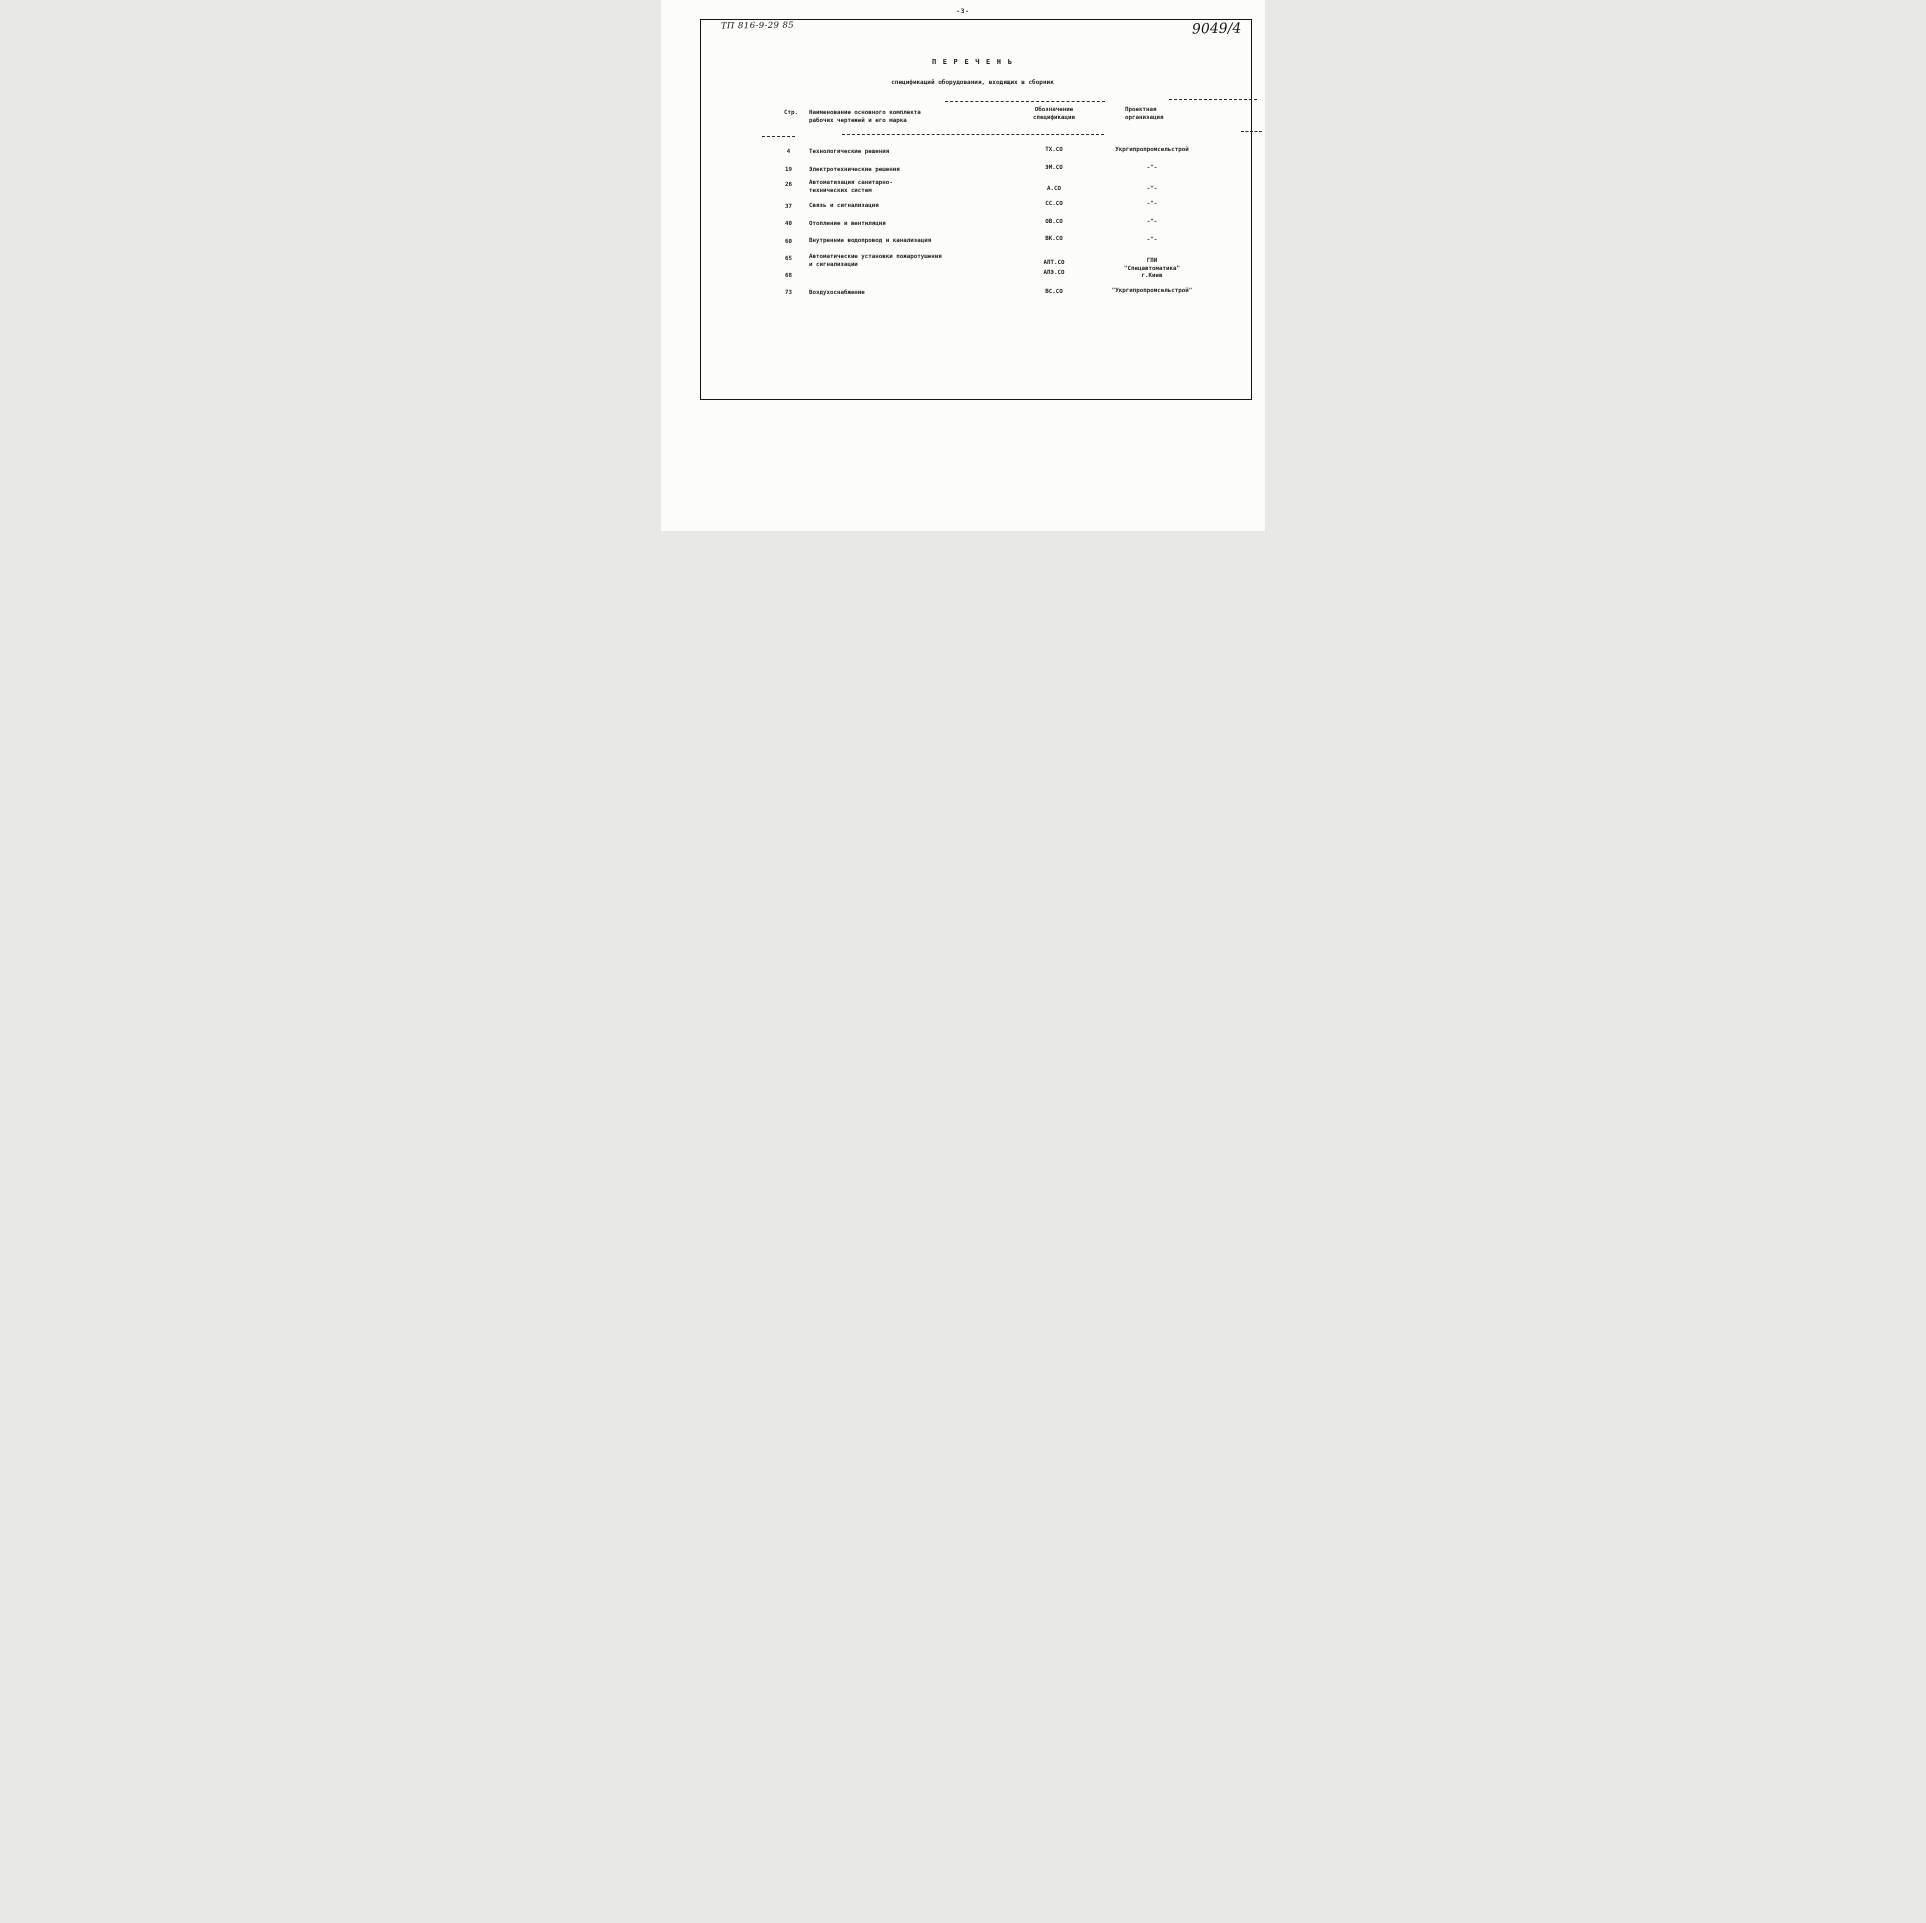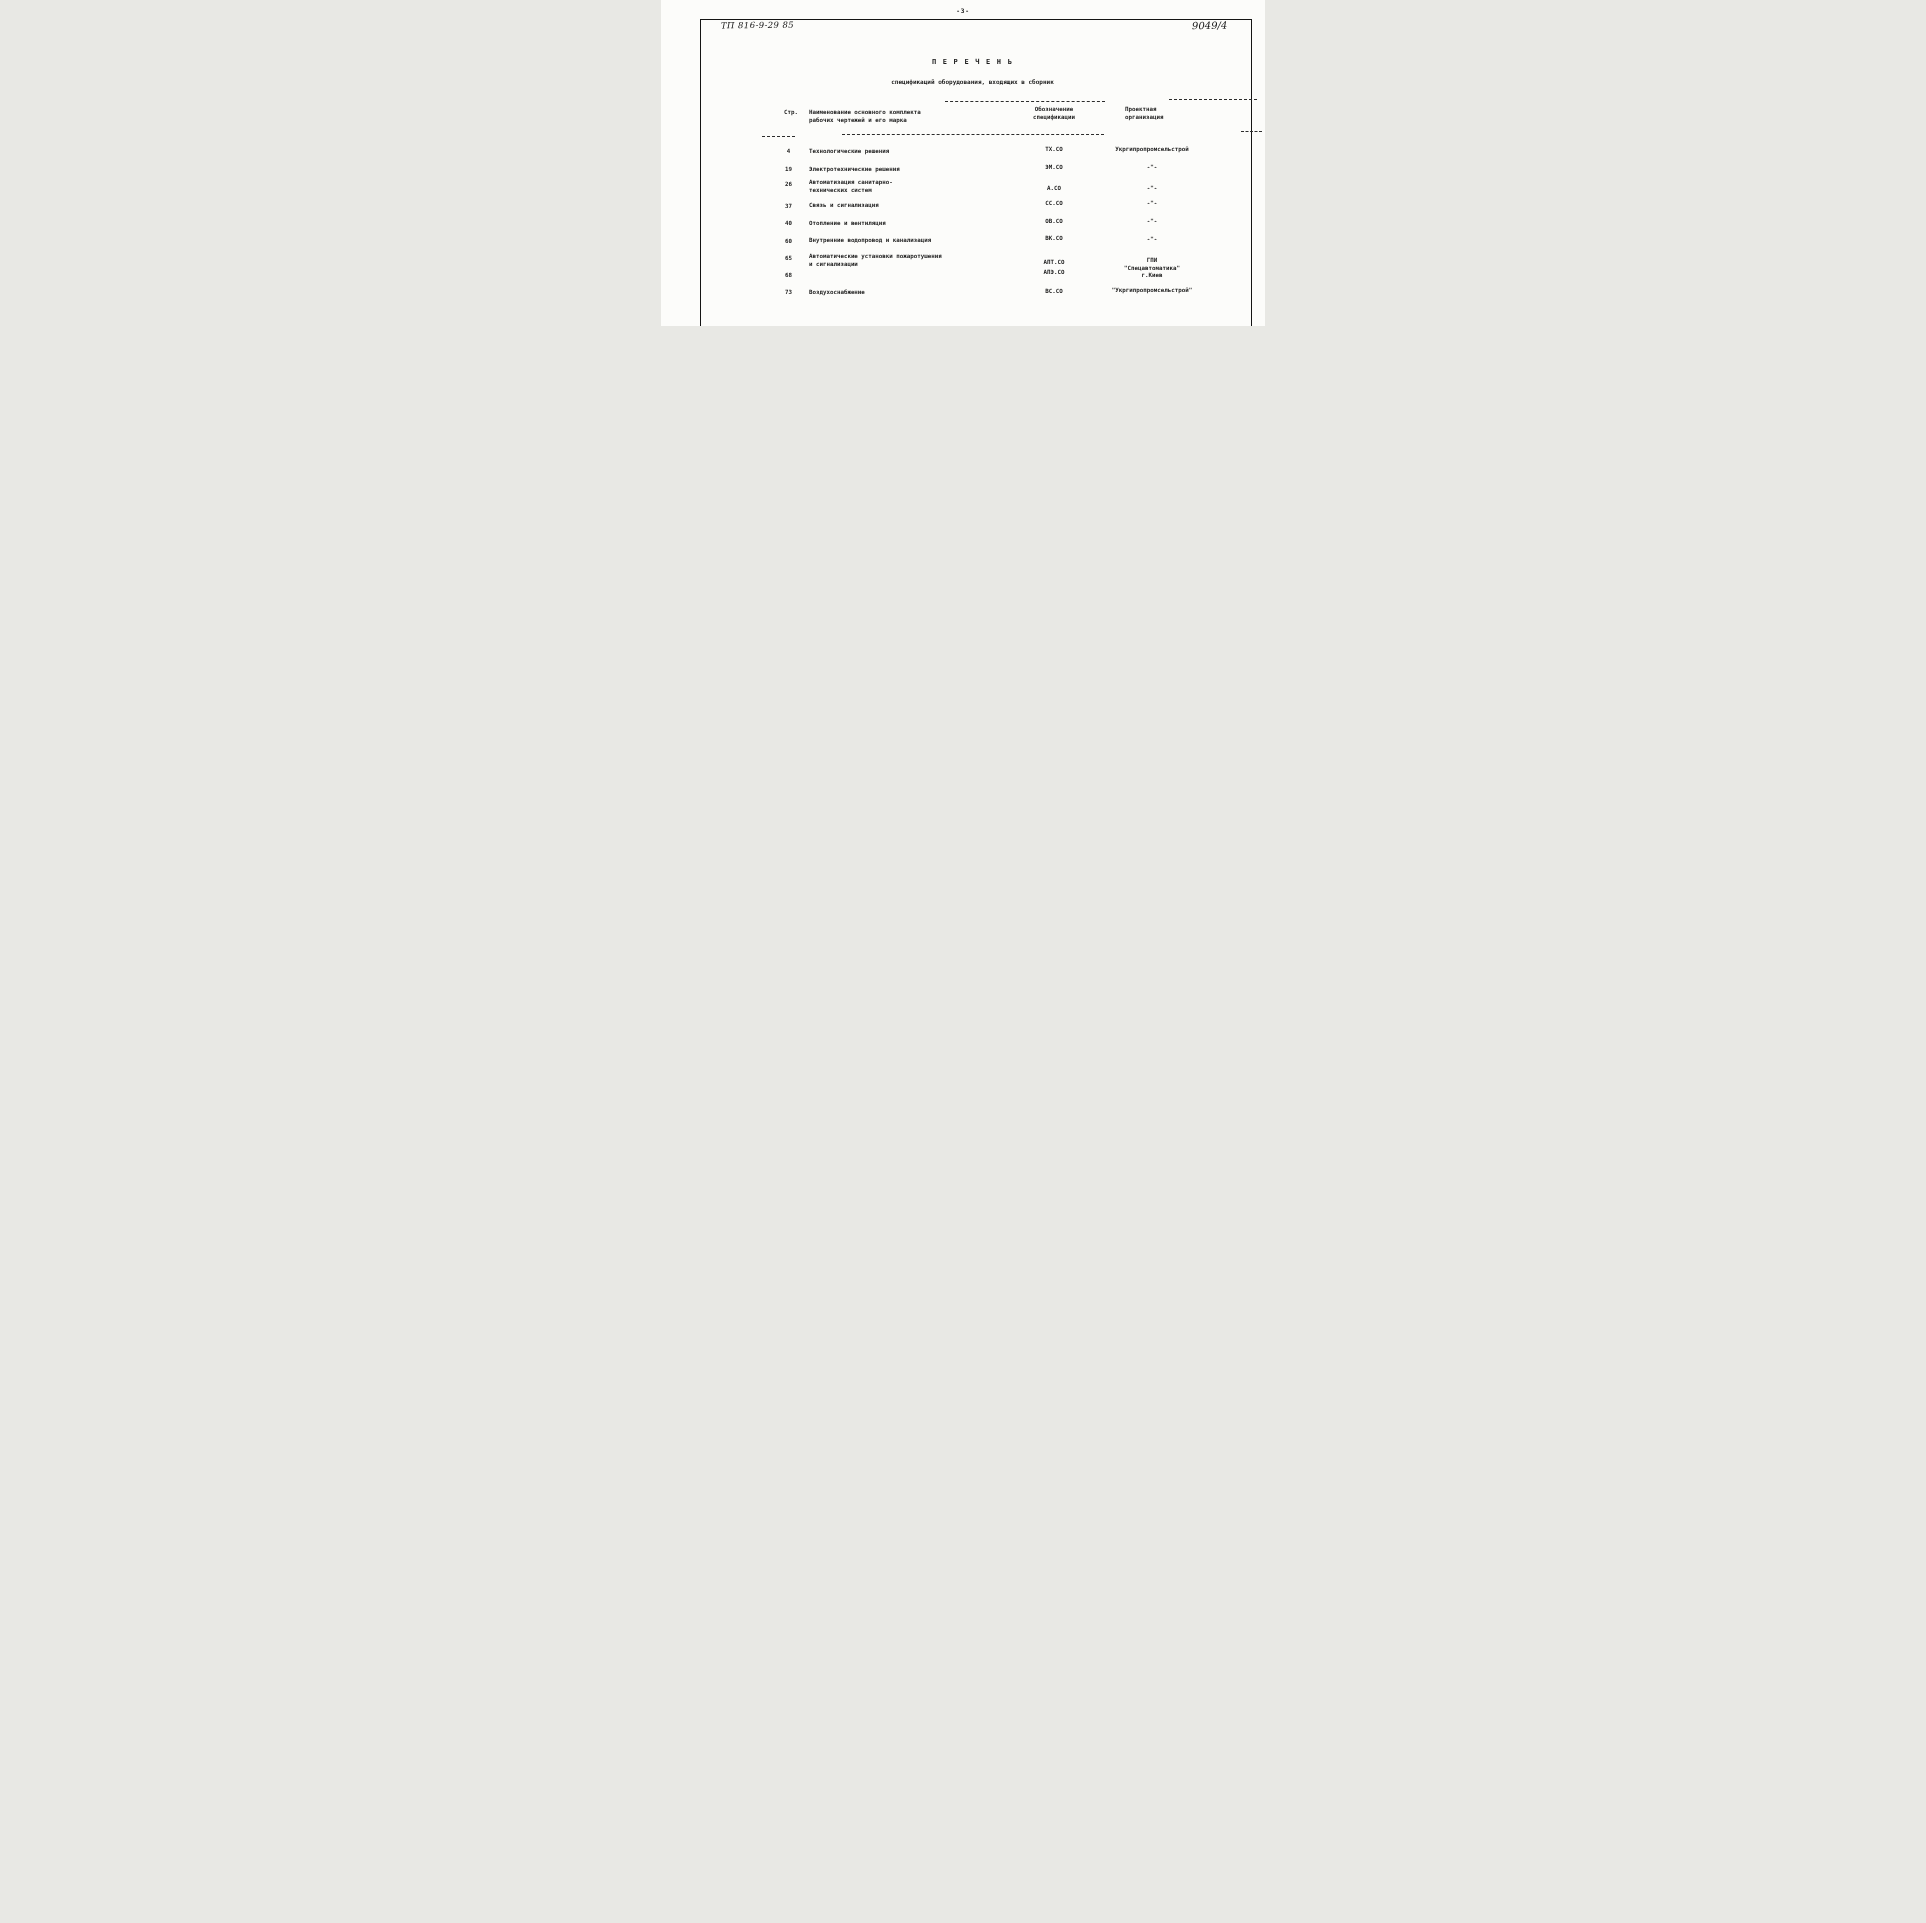--- a/index.html
+++ b/index.html
@@ -1,31 +1,31 @@
 <!DOCTYPE html>
 <html style="font-size:6.2px"><head>
 <meta charset="utf-8">
 <style>
   html,body{margin:0;padding:0;background:#e8e8e4;}
   .stage{
     position:relative;
-    width:604px;height:326px;
+    width:604px;height:531px;
     margin:0 auto;
     background:#fcfcfa;
     color:#1b1b1b;
     font-family:"DejaVu Sans Mono","Liberation Mono",monospace;
     overflow:hidden;
   }
   .hand{font-family:"DejaVu Serif","Liberation Serif",serif;font-style:italic;color:#161616;}
   .pre{white-space:pre-line;}
 
   .pagenum{position:absolute;top:7px;left:0;width:604px;text-align:center;
     font-size:6.2px;font-weight:700;letter-spacing:0.8px;}
   .code-left{position:absolute;top:20px;left:60px;font-size:8.5px;transform:rotate(-0.6deg);letter-spacing:0.4px;}
-  .code-right{position:absolute;top:20.4px;left:531px;font-size:10px;transform:rotate(-1deg);}
+  .code-right{position:absolute;top:20.4px;left:531px;font-size:14px;transform:rotate(-1deg);}
 
   .frame{position:absolute;left:39px;top:19px;width:552px;height:381px;
     border:1.2px solid #141414;box-sizing:border-box;}
 
   .title{position:absolute;left:169px;top:58px;width:285px;text-align:center;
     font-size:7px;font-weight:700;letter-spacing:1.2px;}
   .subtitle{position:absolute;left:169px;top:78px;width:285px;text-align:center;
     font-size:6px;font-weight:700;}
 
   .dash{position:absolute;height:0;border-top:0.8px dashed #2c2c2c;}

